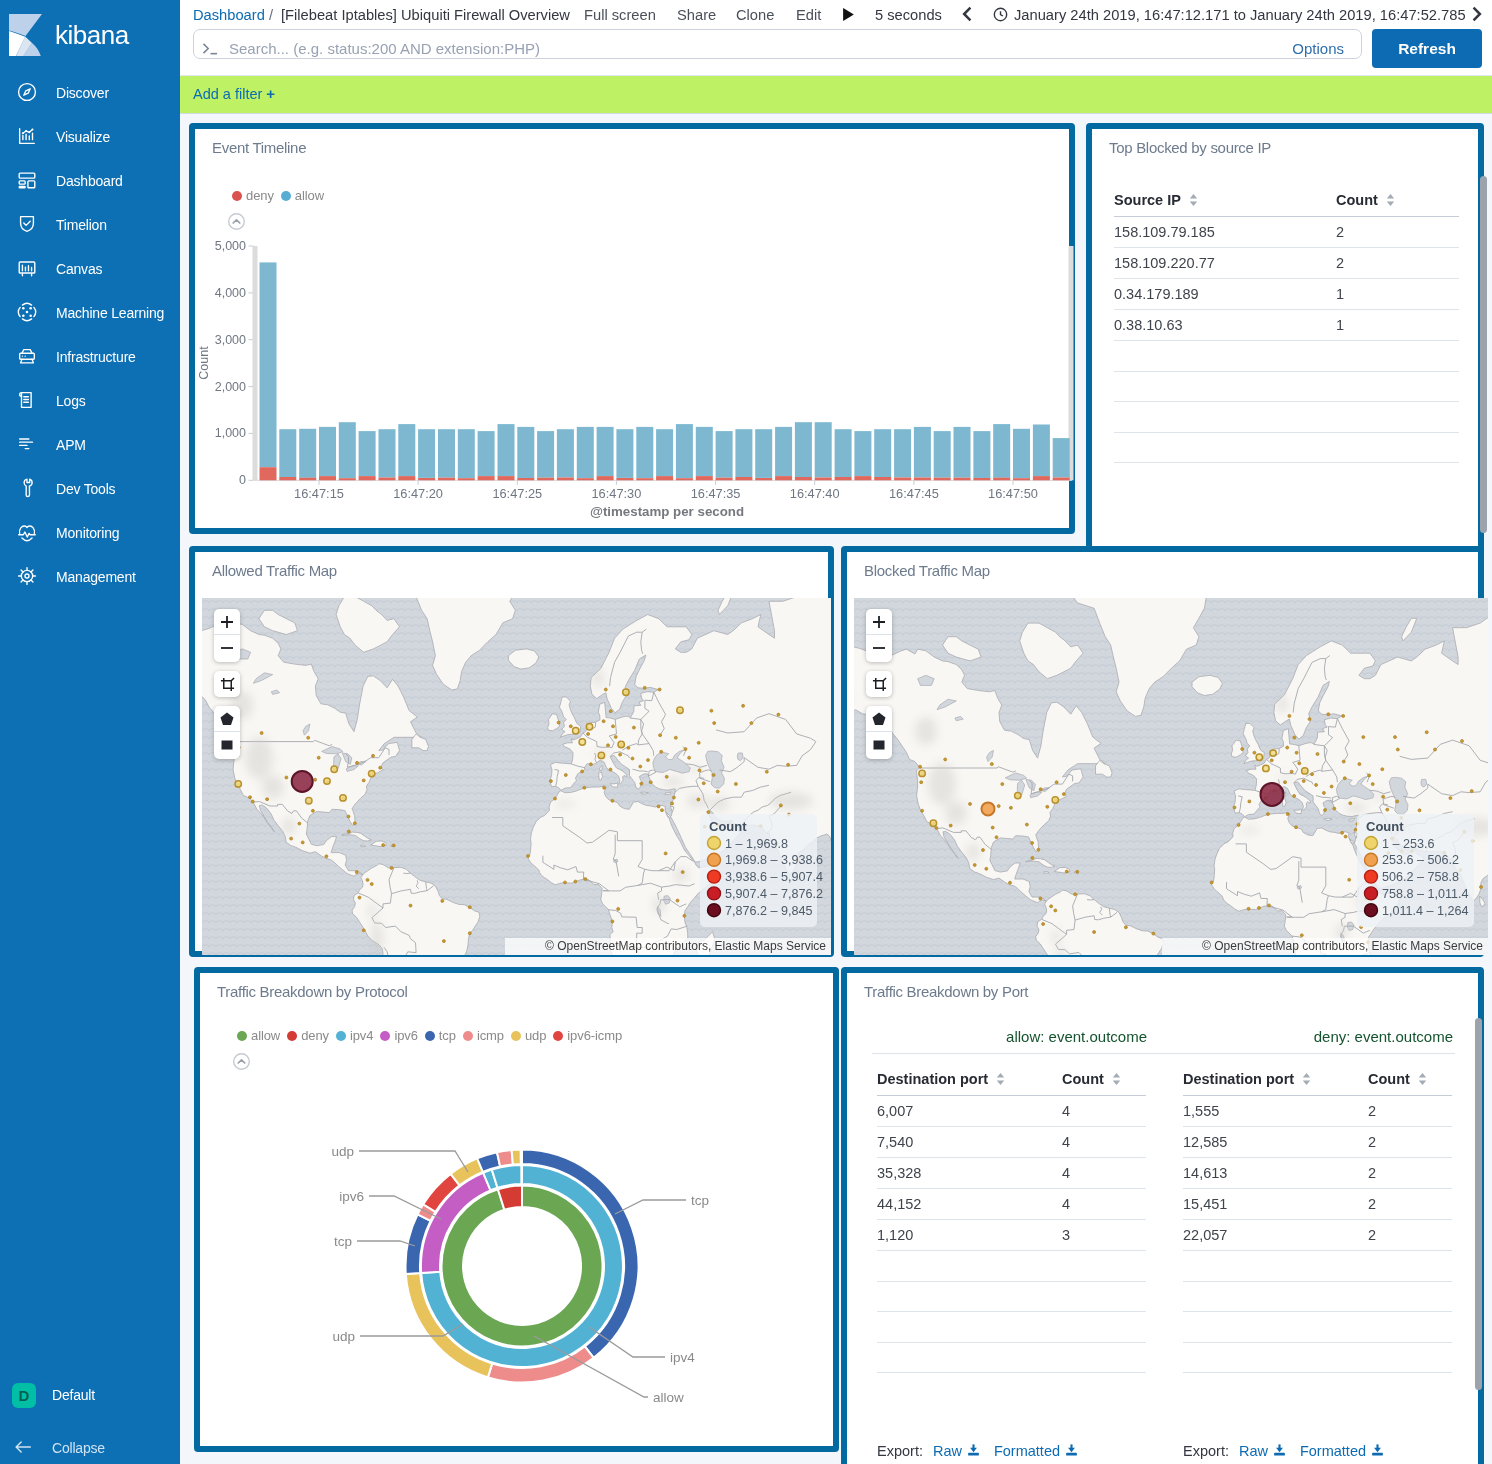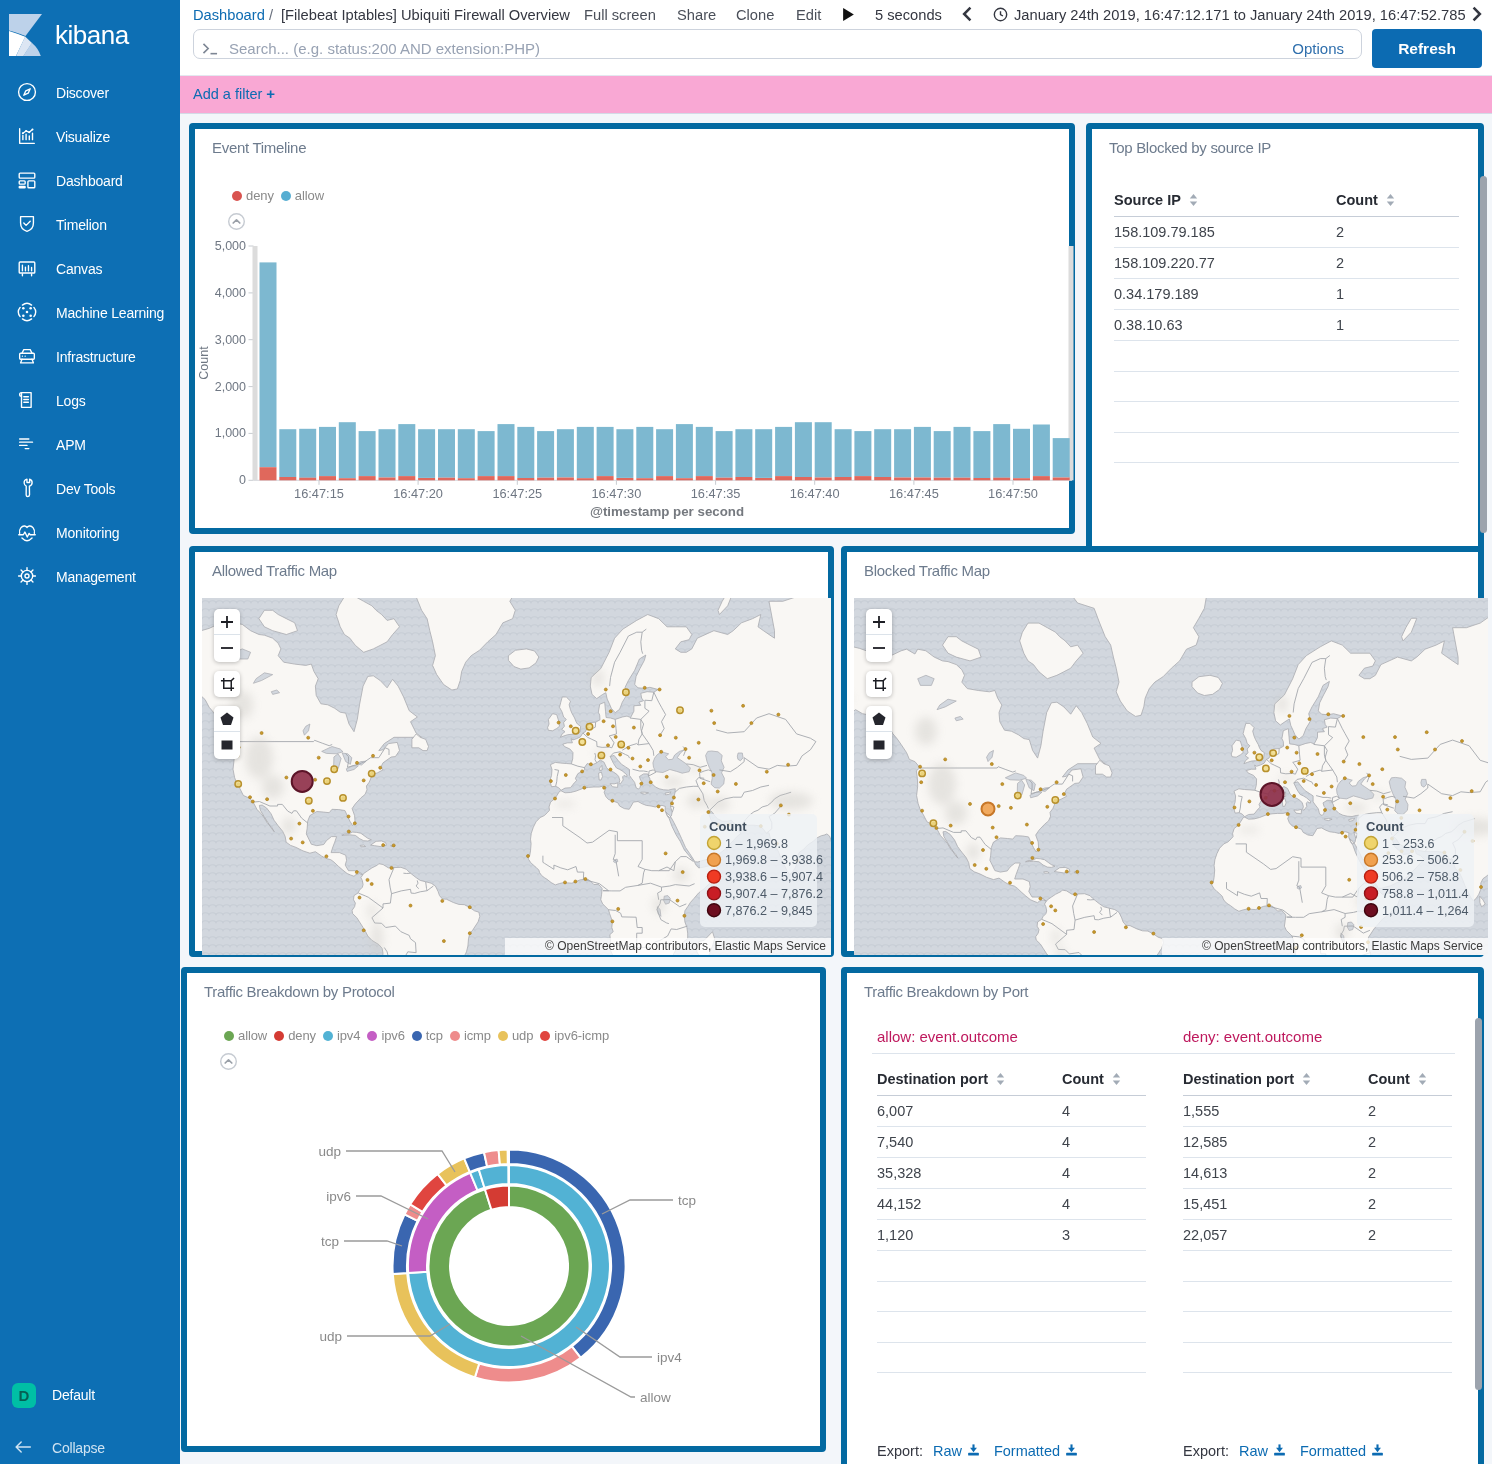--- a/index.html
+++ b/index.html
@@ -18,34 +18,34 @@
 .crumb-link{position:absolute;left:13px;top:7px;color:#0c6bb2}
 .crumb-sep{position:absolute;left:89px;top:7px;color:#69707d}
 .crumb-cur{position:absolute;left:101px;top:7px;color:#343741}
 .topmenu{position:absolute;top:7px;color:#4a4f59;white-space:nowrap}
 #searchrow{position:relative;height:46px}
 #searchbox{position:absolute;left:13px;top:0;width:1169px;height:30px;border:1px solid #cdd3dd;border-radius:7px;background:#fff}
 #prompt{position:absolute;left:8px;top:11px}
 #placeholder{position:absolute;left:35px;top:10px;color:#98a2b3;font-size:15px}
 #optionslink{position:absolute;right:17px;top:10px;color:#2f6fad;font-size:15px}
 #refreshbtn{position:absolute;left:1192px;top:0;width:110px;height:39px;background:#0c6bb2;border-radius:4px;color:#fff;font-size:15.5px;font-weight:bold;display:flex;align-items:center;justify-content:center}
-#filterrow{position:relative;height:39px;background:#f9a8d4;border-top:1px solid #e3e8ef;border-bottom:1px solid #d3dae6;padding:9px 0 0 13px}
+#filterrow{position:relative;height:39px;background:#bef264;border-top:1px solid #e3e8ef;border-bottom:1px solid #d3dae6;padding:9px 0 0 13px}
 .addfilter{color:#0c6bb2;font-size:14.5px}
 #grid{position:absolute;left:180px;top:115px;width:1312px;height:1349px}
 .panel{position:absolute;background:#fff;border:6px solid #0369a1;border-radius:4px}
 .ptitle{position:absolute;left:17px;top:10px;font-size:15px;letter-spacing:-0.3px;color:#6d7b8d;white-space:nowrap}
 .vislegend{display:flex;gap:7px;align-items:center}
 .legitem{display:inline-flex;align-items:center;font-size:13px;letter-spacing:-0.1px;color:#8a8a8a}
 .legdot{width:10px;height:10px;border-radius:50%;display:inline-block;margin-right:4px}
 .chevcirc{margin-top:8px}
 .ktable{border-collapse:collapse;font-size:14.5px;color:#3f444c}
 .ktable th{text-align:left;font-size:14.5px;color:#272b33;font-weight:bold;padding:6px 0 8px;border-bottom:1px solid #c6cdd7;white-space:nowrap}
 .ktable td{padding:0 0;height:31px;border-bottom:1px solid #dde4ec}
 .ktable .emptyrow td{height:30.5px}
-.subtitle{font-size:15px;color:#be185d;text-align:left}
+.subtitle{font-size:15px;color:#14532d;text-align:right}
 .exportbar{position:absolute;font-size:14.5px;color:#343741}
 .exlink{color:#0c6bb2;margin-left:10px}
 .mapctl{position:absolute;left:12px;width:26px;background:#fff;border-radius:5px;box-shadow:0 1px 4px rgba(0,0,0,0.25)}
 .mcbtn{height:26px;display:flex;align-items:center;justify-content:center}
 .scrollb{position:absolute;width:7px;background:#9ca3ad;border-radius:4px}
 </style></head><body>
 <div id="sidebar">
     <div id="klogo">
       <svg width="33" height="42" viewBox="0 0 33 42">
         <path d="M0 0h33L16.5 22Q7 18 0 16.5Z" fill="#bdd2ea"></path>
@@ -994,21 +994,21 @@
             </svg>
           </div>
           <div class="mcbtn">
             <svg width="16" height="16" viewBox="0 0 16 16">
               <rect x="2.5" y="3.5" width="11" height="9" fill="#25262d"></rect>
             </svg>
           </div>
         </div>
       </div>
  </div>
- <div class="panel" style="left:1px;top:852px;width:645px;height:485px">
+ <div class="panel" style="left:14px;top:852px;width:645px;height:485px">
    <div class="ptitle">Traffic Breakdown by Protocol</div>
    <div style="position:absolute;left:0;top:55px">
         <div class="vislegend" style="margin:0px 0 0 37px">
           <span class="legitem"><span class="legdot" style="background:#6ba653"></span>allow</span>
           <span class="legitem"><span class="legdot" style="background:#d43b33"></span>deny</span>
           <span class="legitem"><span class="legdot" style="background:#52b2d4"></span>ipv4</span>
           <span class="legitem"><span class="legdot" style="background:#c45ec4"></span>ipv6</span>
           <span class="legitem"><span class="legdot" style="background:#3a66b0"></span>tcp</span>
           <span class="legitem"><span class="legdot" style="background:#ee8c8c"></span>icmp</span>
           <span class="legitem"><span class="legdot" style="background:#e8c25b"></span>udp</span>

